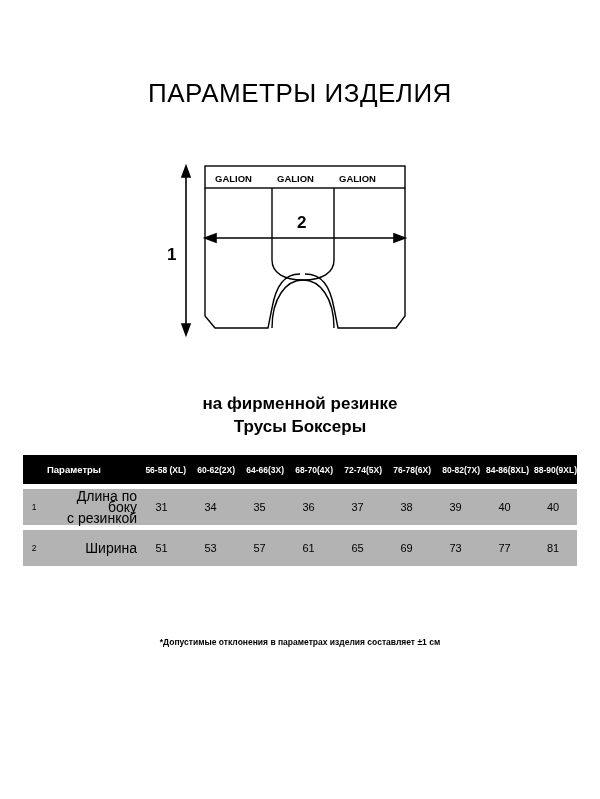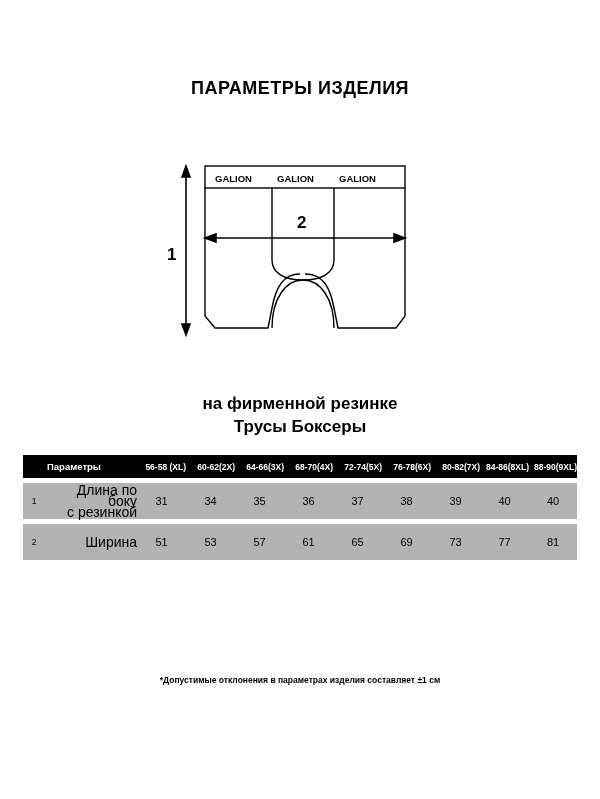--- a/index.html
+++ b/index.html
@@ -21,22 +21,22 @@
     width: 600px;
     height: 799px;
   }
 
   .title {
     position: absolute;
     top: 78px;
     left: 0;
     width: 600px;
     text-align: center;
-    font-size: 18px;
-    font-weight: bold;
+    font-size: 26px;
+    font-weight: normal;
     letter-spacing: 0.5px;
   }
 
   .diagram {
     position: absolute;
     top: 140px;
     left: 0;
     width: 592px;
     height: 225px;
   }
@@ -66,21 +66,21 @@
     padding: 0;
     margin: 0;
     font-size: 9px;
     text-align: center;
     vertical-align: middle;
   }
 
   thead tr {
     background: #000000;
     color: #ffffff;
-    height: 23px;
+    height: 29px;
     padding-left: 33px;
   }
 
   thead th.param-head {
     text-align: left;
     padding-left: 24px;
     font-size: 9.5px;
     font-weight: bold;
   }
 
@@ -115,21 +115,21 @@
     font-weight: normal;
   }
 
   tbody td.val {
     font-size: 11px;
     text-align: center;
   }
 
   .footnote {
     position: absolute;
-    top: 675px;
+    top: 637px;
     left: 0;
     width: 600px;
     text-align: center;
     font-size: 8.5px;
     font-weight: bold;
   }
 
   .svg-text {
     font-family: "Liberation Sans", sans-serif;
   }

